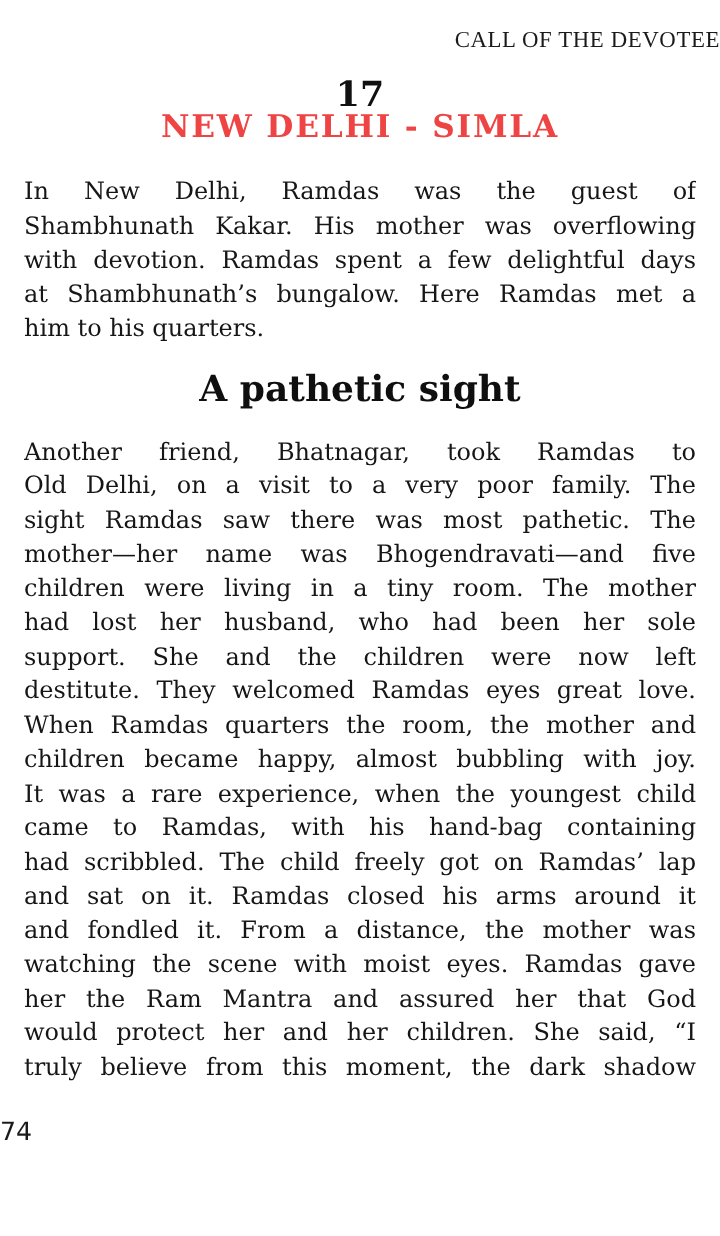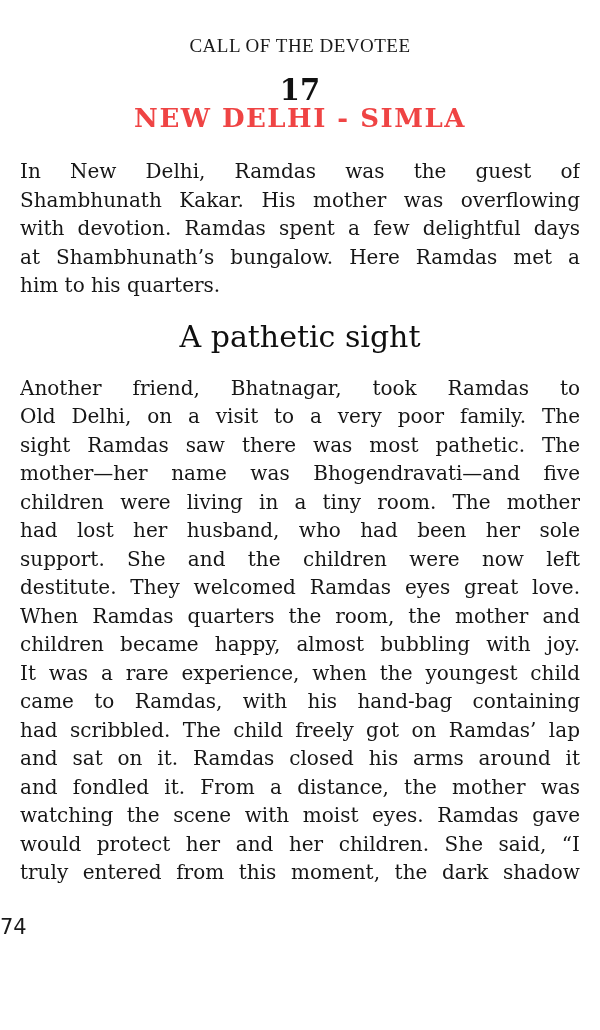--- a/index.html
+++ b/index.html
@@ -9,27 +9,26 @@
     overflow: hidden;
   }
   .page {
     width: 600px; height: 1030px;
     background: #ffffff;
     color: #151515;
     box-sizing: border-box;
   }
   .running-head {
     padding-top: 23px;
-    text-align: center;
+    text-align: right;
     font-family: "Liberation Serif", serif;
     font-size: 19px;
     line-height: 22px;
     letter-spacing: 0.5px;
     color: #1a1a1a;
-    margin-top: 12px;
   }
   .chapter-number {
     margin-top: 20px;
     text-align: center;
     font-family: "DejaVu Serif", serif;
     font-weight: bold;
     font-size: 29px;
     line-height: 26px;
     color: #111111;
   }
@@ -58,21 +57,21 @@
     white-space: nowrap;
     overflow: hidden;
   }
   .line.last-left {
     text-align-last: left;
   }
   .section-heading {
     margin: 17px 0 17px 0;
     text-align: center;
     font-family: "DejaVu Serif", serif;
-    font-weight: normal;
+    font-weight: bold;
     font-size: 30px;
     line-height: 40px;
     color: #0f0f0f;
   }
   .page-number {
     margin-top: 27px;
     font-family: "DejaVu Sans", sans-serif;
     font-size: 21px;
     line-height: 26px;
     color: #1a1a1a;
@@ -108,18 +107,19 @@
       <div class="line">support. She and the children were now left</div>
       <div class="line">destitute. They welcomed Ramdas eyes great love.</div>
       <div class="line">When Ramdas quarters the room, the mother and</div>
       <div class="line">children became happy, almost bubbling with joy.</div>
       <div class="line">It was a rare experience, when the youngest child</div>
       <div class="line">came to Ramdas, with his hand-bag containing</div>
       <div class="line">had scribbled. The child freely got on Ramdas’ lap</div>
       <div class="line">and sat on it. Ramdas closed his arms around it</div>
       <div class="line">and fondled it. From a distance, the mother was</div>
       <div class="line">watching the scene with moist eyes. Ramdas gave</div>
+      <div class="line">her the Ram Mantra and assured her that God</div>
       <div class="line">would protect her and her children. She said, “I</div>
-      <div class="line">truly entered from this moment, the dark shadow</div>
+      <div class="line">truly believe from this moment, the dark shadow</div>
     </div>
 
   <div class="page-number">74</div>
 </div>
 
 </body></html>

